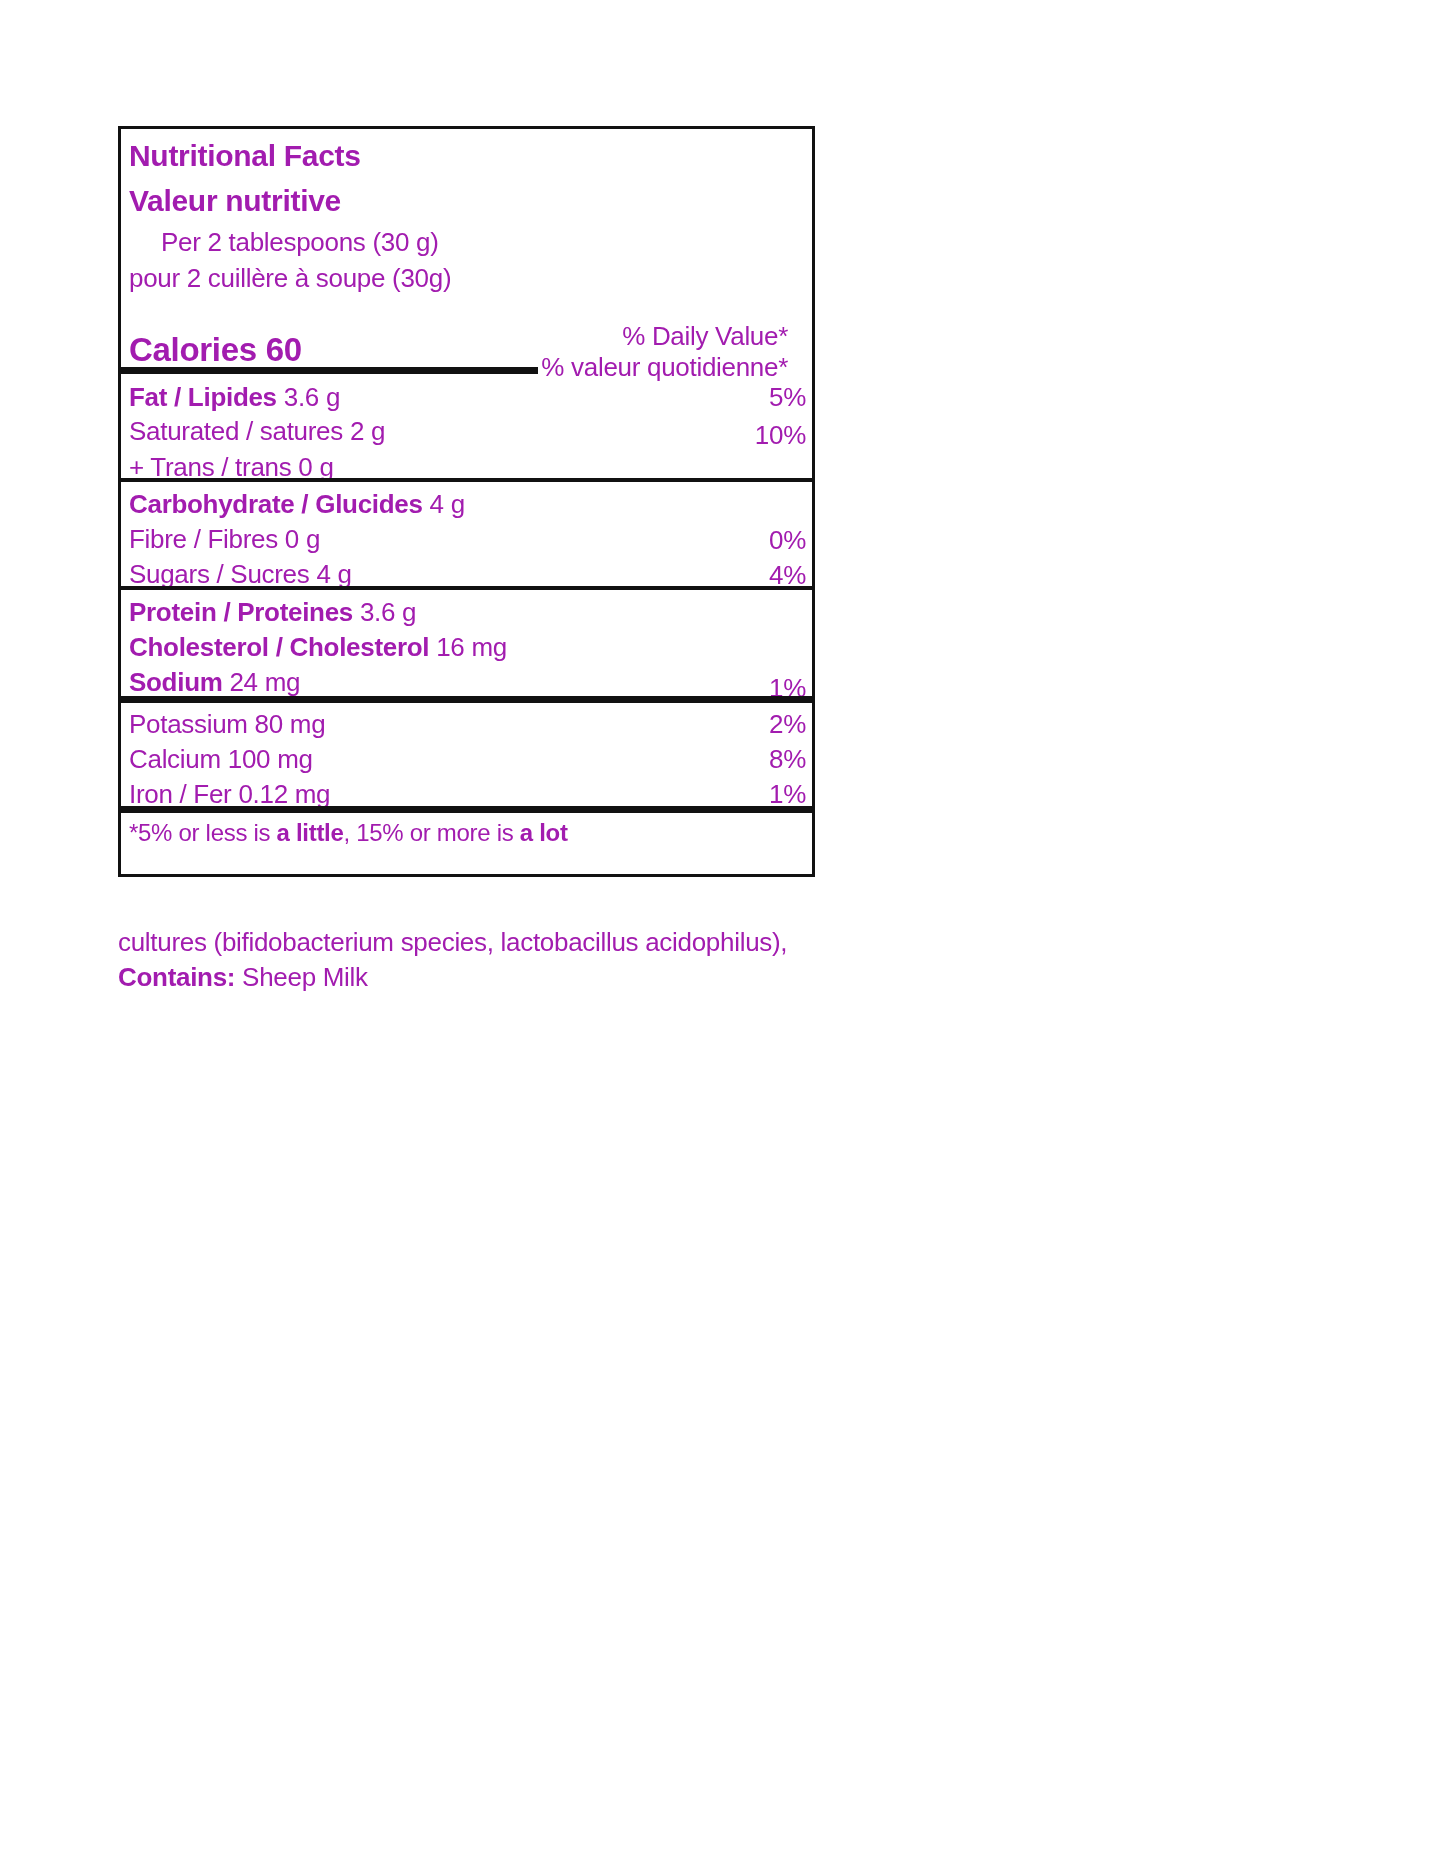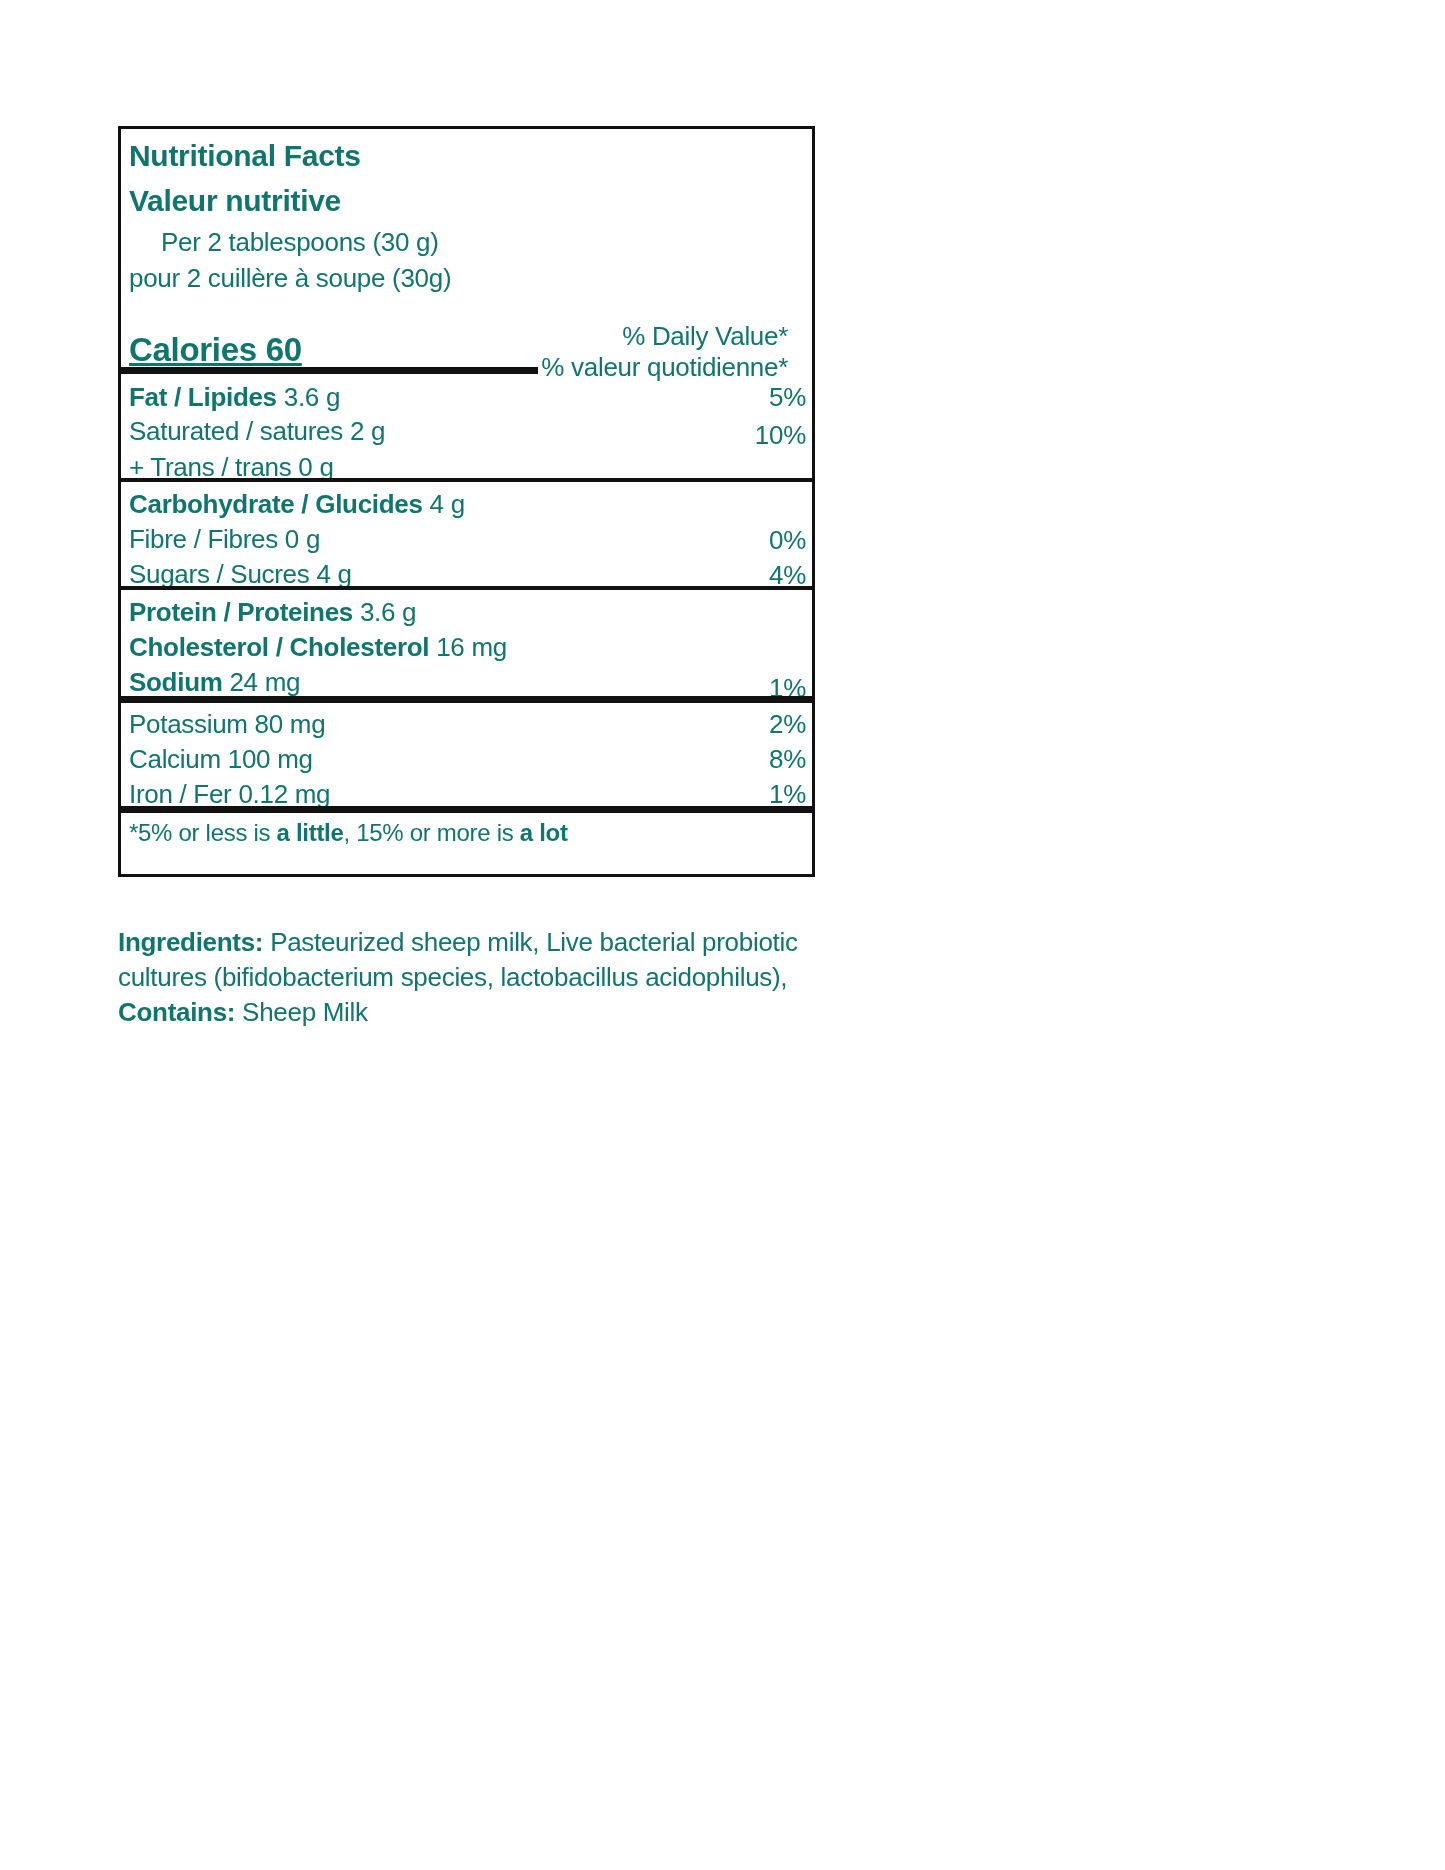--- a/index.html
+++ b/index.html
@@ -1,35 +1,35 @@
 <!DOCTYPE html>
 <html><head>
 <meta charset="utf-8">
 <style>
   * { margin:0; padding:0; box-sizing:border-box; }
   html,body { background:#ffffff; }
   .page {
     position:relative;
     width:1445px; height:1870px;
     background:#ffffff;
-    color:#0f766e;
+    color:#a21caf;
     font-family:"Liberation Sans", sans-serif;
     letter-spacing:-0.3px;
     overflow:hidden;
   }
   .nft {
     position:absolute; left:118px; top:126px;
     width:697px; height:751px;
     border:3px solid #111111;
     background:#ffffff;
   }
   .abs { position:absolute; white-space:nowrap; }
   .b { font-weight:bold; }
   .fs30 { font-size:30px; line-height:1.1; }
-  .fs33 { font-size:33px; line-height:1.1;text-decoration:underline; }
+  .fs33 { font-size:33px; line-height:1.1; }
   .fs26 { font-size:26px; line-height:1.1; }
 
   
   .p-title-en { top:10px;  left:8px; }
   .p-title-fr { top:55px;  left:8px; }
   .p-serv-en  { top:99px;  left:8px;margin-left:32px; }
   .p-serv-fr  { top:135px; left:8px; }
   .p-dv       { top:192px; right:24px; text-align:right; line-height:31px; white-space:nowrap; }
   .p-cal      { top:203px; left:8px; }
 
@@ -135,18 +135,17 @@
     <div class="pct pct-fe">1%</div>
 
     <div class="rule rule-4"></div>
 
     <div class="fn fn-en"><span>*5% or less is </span><b>a little</b><span>, 15% or more is </span><b>a lot</b></div>
 
 
   </div>
 
   <div class="ingredients">
-    <div><b>Ingredients:</b><span> Pasteurized sheep milk, Live bacterial probiotic</span></div>
     <div>cultures (bifidobacterium species, lactobacillus acidophilus),</div>
     <div><b>Contains:</b><span> Sheep Milk</span></div>
   </div>
 
 </div>
 
 </body></html>

